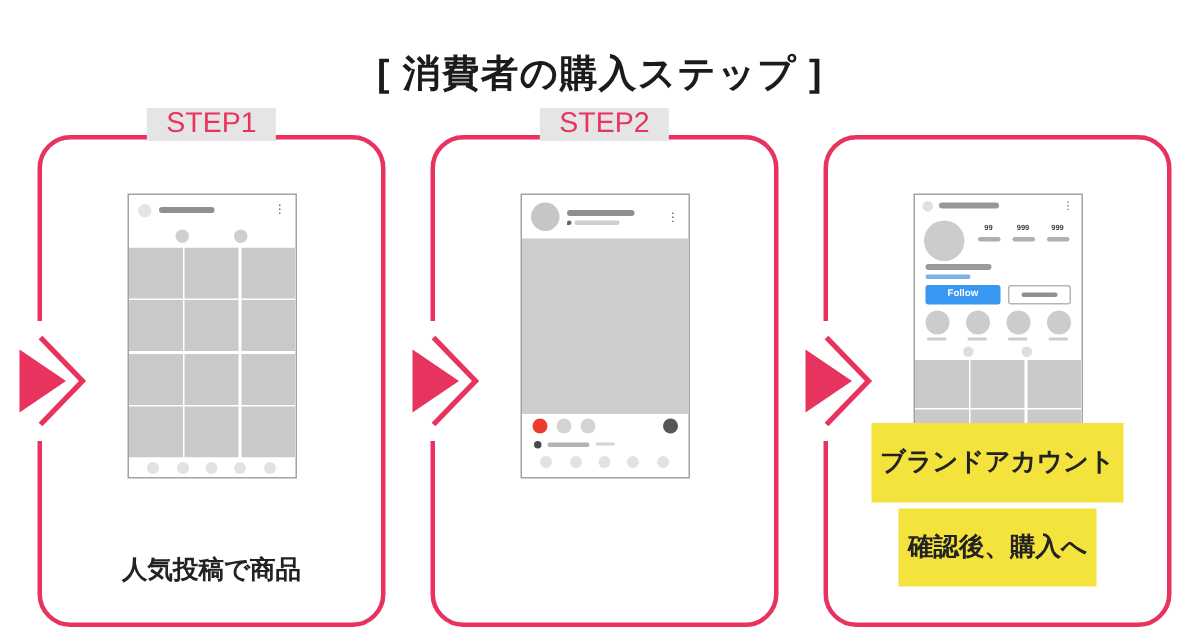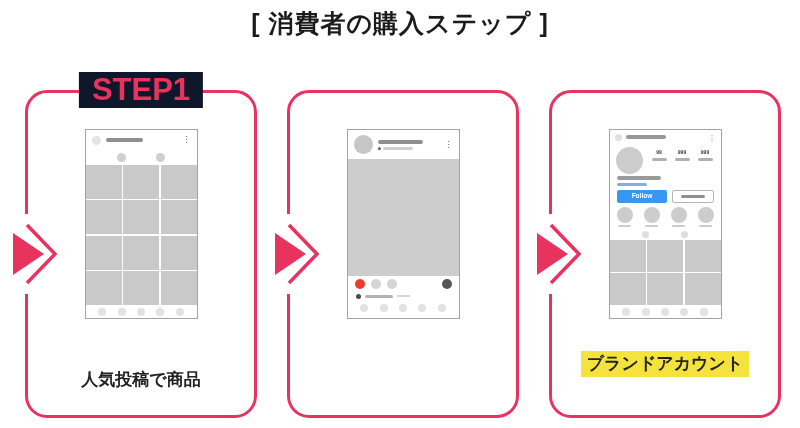--- a/index.html
+++ b/index.html
@@ -5,29 +5,29 @@
   :root{
     --accent:#e8335f;
     --yellow:#f5e33d;
     --blue:#3897f0;
     --red:#ee3b2f;
   }
   *{margin:0;padding:0;box-sizing:border-box;}
   body{background:#fff;font-family:"Liberation Sans","DejaVu Sans",sans-serif;}
   .canvas{position:relative;width:800px;height:428px;background:#fff;overflow:hidden;}
 
-  .title{position:absolute;top:7px;left:0;width:100%;text-align:center;
+  .title{position:absolute;top:32px;left:0;width:100%;text-align:center;
          font-size:25px;font-weight:bold;color:#1b1b1b;letter-spacing:1px;}
 
   .step-box{position:absolute;top:90px;width:232px;height:328px;background:#fff;
             border:3px solid var(--accent);border-radius:22px;}
   .box1{left:25px;} .box2{left:287px;} .box3{left:549px;}
 
   .step-label{position:absolute;top:-21px;left:50%;transform:translateX(-50%);
-              background:#0f172a;padding:0 13px;font-size:31px;font-weight:bold;
+              background:#e5e5e5;padding:0 13px;font-size:19px;font-weight:normal;
               color:var(--accent);line-height:1.15;white-space:nowrap;}
 
   .arrow{position:absolute;left:-18.5px;top:50%;margin-top:-40px;width:50px;height:80px;
          overflow:visible;pointer-events:none;}
   .stroke-accent{stroke:var(--accent);}
   .fill-accent{fill:var(--accent);}
 
   
   .phone{width:113px;height:190px;margin:36px auto 0;background:#fff;
          border:1px solid #a3a3a3;display:flex;flex-direction:column;overflow:hidden;}
@@ -94,21 +94,21 @@
   .hl-item .circ{width:16px;height:16px;background:#cccccc;}
   .hl-item .bar{width:13px;height:2px;background:#cccccc;}
   .p3-tabs{height:11px;display:flex;align-items:center;justify-content:space-around;
            padding:0 16px;flex:none;}
   .p3-tabs .circ{width:7px;height:7px;background:#dedede;}
 
   
   .caption{position:absolute;bottom:22px;left:0;right:0;text-align:center;
            font-size:17px;font-weight:bold;color:#222;line-height:1.55;}
   .cap-line{display:inline-block;}
-  .cap-hl{display:inline-block;background:var(--yellow);padding:0 6px;margin:16px 0;}
+  .cap-hl{display:inline-block;background:var(--yellow);padding:13px 6px;margin:2px 0;}
 </style>
 </head>
 <body>
 
 <div class="canvas">
 
   <div class="title">[ 消費者の購入ステップ ]</div>
 
   <section class="step-box box1">
     <svg class="arrow" viewBox="0 0 50 80">
@@ -156,20 +156,21 @@
       <span class="cap-line">人気投稿で商品</span>
     </div>
   </section>
 
   <section class="step-box box2">
     <svg class="arrow" viewBox="0 0 50 80">
       <rect x="13" y="0" width="9" height="80" fill="#ffffff"></rect>
       <polyline points="17,11 45,40 17,69" fill="none" stroke-width="3.5" class="stroke-accent"></polyline>
       <polygon points="3,19 3,61 34,40" class="fill-accent"></polygon>
     </svg>
+    <div class="step-label">STEP2</div>
 
     <div class="phone">
       <div class="p2-header">
         <span class="circ p2-avatar"></span>
         <span class="p2-lines">
           <span class="bar u-bar"></span>
           <span class="p2-loc">
             <span class="pin"></span>
             <span class="bar"></span>
           </span>
@@ -273,16 +274,17 @@
         <span class="circ"></span>
           <span class="circ"></span>
           <span class="circ"></span>
           <span class="circ"></span>
           <span class="circ"></span>
       </div>
     </div>
 
     <div class="caption">
       <span class="cap-hl">ブランドアカウント</span><br>
+      <span class="cap-hl">確認後、購入へ</span>
     </div>
   </section>
 
 </div>
 
 </body></html>

